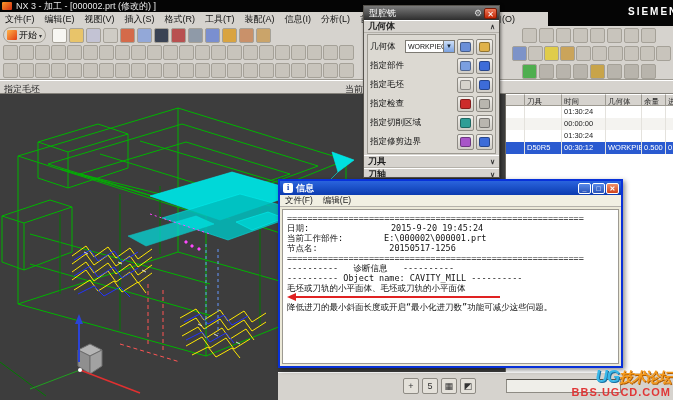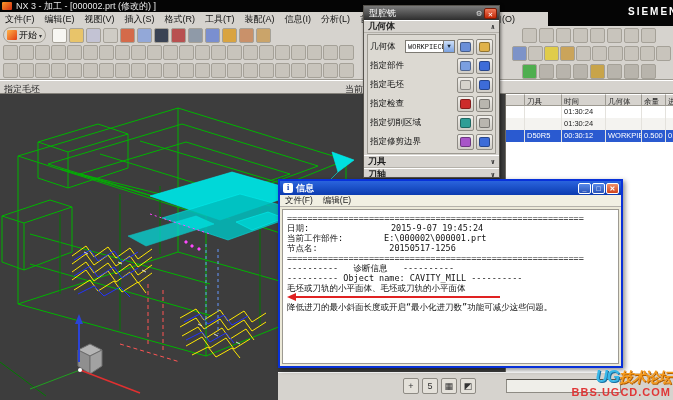--- a/index.html
+++ b/index.html
@@ -34,21 +34,21 @@
 
   
   .navigator { position:absolute; left:505px; top:94px; width:168px; height:278px; background:#fff; border-left:1px solid #6e6b64; z-index:2; overflow:hidden; }
   .nav-grid { display:grid; grid-template-columns:19px 37px 44px 36px 24px 8px; font-size:7.5px; color:#222; }
   .nav-grid.header > div { background:#d6d3ce; border-right:1px solid #9d9a92; border-bottom:1px solid #9d9a92; border-top:1px solid #fff; padding:2px 2px 1px 2px; height:12px; white-space:nowrap; overflow:hidden; }
   .nav-row > div { height:12px; padding:1px 2px; border-right:1px solid #e4e2dd; white-space:nowrap; overflow:hidden; }
   .nav-row:nth-child(odd) > div { background:#f4f3f0; }
   .nav-row.selected > div { background:#2a5ad0; color:#fff; }
 
   
-  .mill { position:absolute; left:363px; top:5px; width:137px; height:173px; background:#d6d3ce; border:1px solid #55524c; box-shadow:1px 1px 3px rgba(0,0,0,.5); z-index:5; overflow:hidden;font-family:Liberation Mono, monospace; }
+  .mill { position:absolute; left:363px; top:5px; width:137px; height:173px; background:#d6d3ce; border:1px solid #55524c; box-shadow:1px 1px 3px rgba(0,0,0,.5); z-index:5; overflow:hidden; }
   .mill-title { height:14px; background:linear-gradient(#7a7a7a,#2e2e2e); color:#fff; font-size:9px; display:flex; align-items:center; padding:0 2px 0 5px; }
   .mill-title .t { flex:1; }
   .mill-gear { color:#ddd; font-size:9px; margin-right:2px; }
   .mill-close { width:13px; height:11px; background:linear-gradient(#f07a5a,#c22706); color:#fff; font-size:8px; line-height:11px; text-align:center; border:1px solid #7a1a04; border-radius:2px; }
   .sec-head { display:flex; align-items:center; height:13px; font-size:9px; font-weight:bold; color:#222; padding:0 4px; border-top:1px solid #fff; border-bottom:1px solid #b4b1aa; }
   .sec-head .lbl { flex:1; }
   .chev { font-size:7px; color:#333; }
   .geo-box { margin:1px 3px; border:1px solid #9d9a92; background:#dcd9d2; padding:2px 2px; }
   .geo-row { display:flex; align-items:center; height:19px; font-size:8.5px; color:#111; }
   .geo-row .lbl { flex:1; white-space:nowrap; overflow:hidden; }
@@ -330,20 +330,28 @@
       <div></div>
       <div></div>
         <div>01:30:24</div>
       <div></div>
         <div></div>
         <div></div>
     </div>
     <div class="nav-grid nav-row">
       <div></div>
       <div></div>
+        <div>00:00:00</div>
+      <div></div>
+        <div></div>
+        <div></div>
+    </div>
+    <div class="nav-grid nav-row">
+      <div></div>
+      <div></div>
         <div>01:30:24</div>
       <div></div>
         <div></div>
         <div></div>
     </div>
     <div class="nav-grid nav-row selected">
       <div></div>
       <div>D50R5</div>
         <div>00:30:12</div>
       <div>WORKPIECE</div>
@@ -440,21 +448,21 @@
       <span class="winbtn">_</span>
       <span class="winbtn">□</span>
       <span class="winbtn close">✕</span>
     </div>
     <div class="info-menu">
       <span>文件(F)</span>
       <span>编辑(E)</span>
     </div>
     <div class="info-body">
       <div class="iline">==========================================================</div>
-      <div class="iline">日期:                2015-9-07 19:45:24</div>
+      <div class="iline">日期:                2015-9-20 19:45:24</div>
       <div class="iline">当前工作部件:        E:\000002\000001.prt</div>
       <div class="iline">节点名:              20150517-1256</div>
       <div class="iline">==========================================================</div>
       <div class="iline">----------   诊断信息   ----------</div>
       <div class="iline">---------- Object name: CAVITY_MILL ----------</div>
       <div class="iline">毛坯或刀轨的小平面体、毛坯或刀轨的小平面体</div>
       <div class="red-arrow">
         <span class="head"></span>
           <span class="bar"></span>
       </div>

